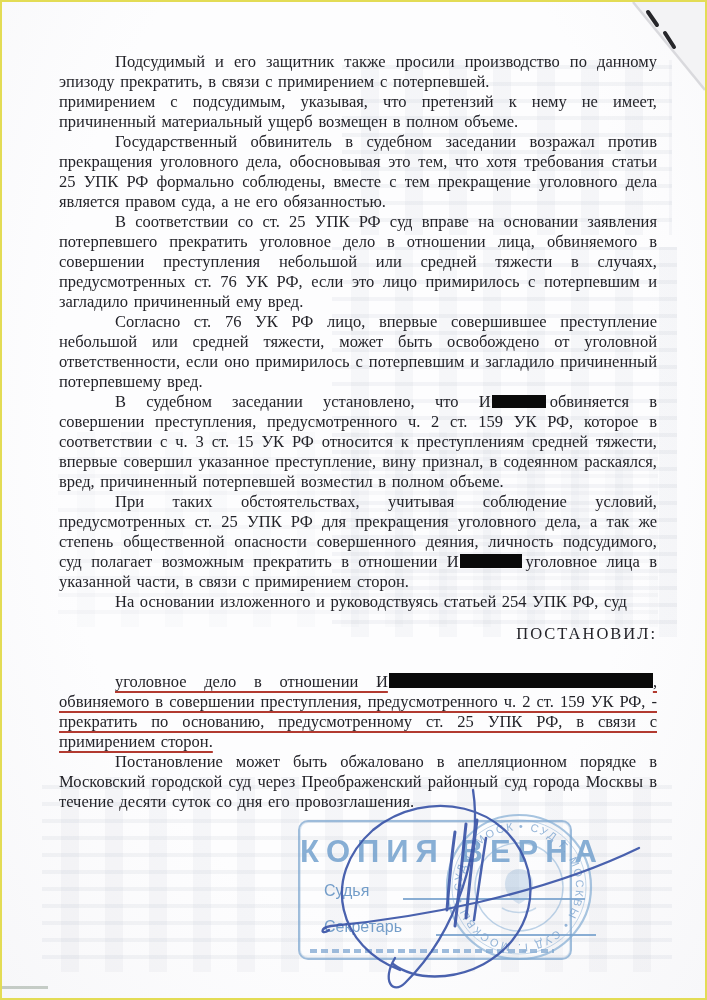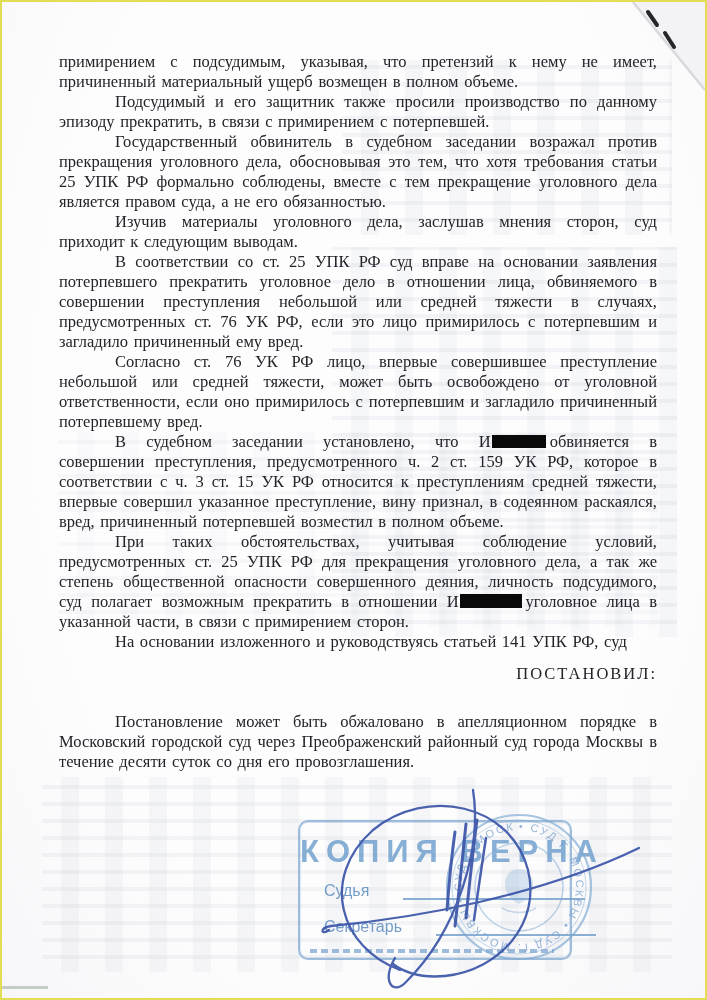--- a/index.html
+++ b/index.html
@@ -116,30 +116,30 @@
   <div class="bleed b4"></div>
 
   <svg class="fold-svg" width="84" height="94">
     <polygon points="14,0 84,0 84,86 82,86" fill="#f3f3f5"></polygon>
     <line x1="12" y1="0" x2="84" y2="88" stroke="#d9d9dd" stroke-width="2.5"></line>
     <line x1="27" y1="10" x2="36" y2="23" stroke="#26262a" stroke-width="4" stroke-linecap="round"></line>
     <line x1="44" y1="31" x2="53" y2="45" stroke="#26262a" stroke-width="4" stroke-linecap="round"></line>
   </svg>
 
   <div class="doc">
+    <p class="para">Подсудимый и его защитник также просили производство по данному эпизоду прекратить, в связи с примирением с потерпевшей.</p>
     <p class="para no-indent">примирением с подсудимым, указывая, что претензий к нему не имеет, причиненный материальный ущерб возмещен в полном объеме.</p>
-    <p class="para">Подсудимый и его защитник также просили производство по данному эпизоду прекратить, в связи с примирением с потерпевшей.</p>
     <p class="para">Государственный обвинитель в судебном заседании возражал против прекращения уголовного дела, обосновывая это тем, что хотя требования статьи 25 УПК РФ формально соблюдены, вместе с тем прекращение уголовного дела является правом суда, а не его обязанностью.</p>
-    <p class="para">Изучив материалы уголовного дела, заслушав мнения сторон, суд приходит к следующим выводам.</p>
     <p class="para">В соответствии со ст. 25 УПК РФ суд вправе на основании заявления потерпевшего прекратить уголовное дело в отношении лица, обвиняемого в совершении преступления небольшой или средней тяжести в случаях, предусмотренных ст. 76 УК РФ, если это лицо примирилось с потерпевшим и загладило причиненный ему вред.</p>
     <p class="para">Согласно ст. 76 УК РФ лицо, впервые совершившее преступление небольшой или средней тяжести, может быть освобождено от уголовной ответственности, если оно примирилось с потерпевшим и загладило причиненный потерпевшему вред.</p>
     <p class="para"><span>В судебном заседании установлено, что И</span><span class="redact redact-sm"></span><span>обвиняется в совершении преступления, предусмотренного ч. 2 ст. 159 УК РФ, которое в соответствии с ч. 3 ст. 15 УК РФ относится к преступлениям средней тяжести, впервые совершил указанное преступление, вину признал, в содеянном раскаялся, вред, причиненный потерпевшей возместил в полном объеме.</span></p>
     <p class="para"><span>При таких обстоятельствах, учитывая соблюдение условий, предусмотренных ст. 25 УПК РФ для прекращения уголовного дела, а так же степень общественной опасности совершенного деяния, личность подсудимого, суд полагает возможным прекратить в отношении И</span><span class="redact redact-md"></span><span>уголовное лица в указанной части, в связи с примирением сторон.</span></p>
-    <p class="para">На основании изложенного и руководствуясь статьей 141 УПК РФ, суд</p>
+    <p class="para">На основании изложенного и руководствуясь статьей 254 УПК РФ, суд</p>
     <p class="para resolution">ПОСТАНОВИЛ:</p>
+    <p class="para"><span class="decree">уголовное дело в отношении И</span><span class="redact redact-lg"></span><span class="decree">, обвиняемого в совершении преступления, предусмотренного ч. 2 ст. 159 УК РФ, - прекратить по основанию, предусмотренному ст. 25 УПК РФ, в связи с примирением сторон.</span></p>
     <p class="para">Постановление может быть обжаловано в апелляционном порядке в Московский городской суд через Преображенский районный суд города Москвы в течение десяти суток со дня его провозглашения.</p>
   </div>
 
 
   <div class="stamp-rect">
     <div class="copy-text">КОПИЯ ВЕРНА</div>
     <div class="stamp-row judge">
       <span>Судья</span>
       <span class="sig-line l1"></span>
     </div>

